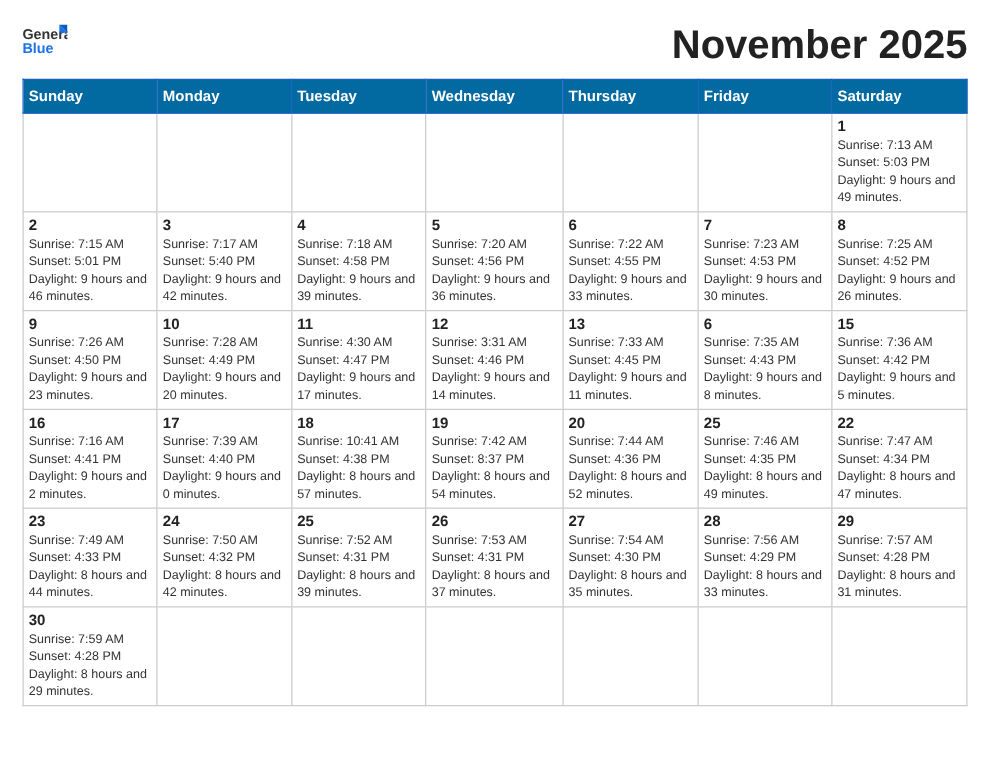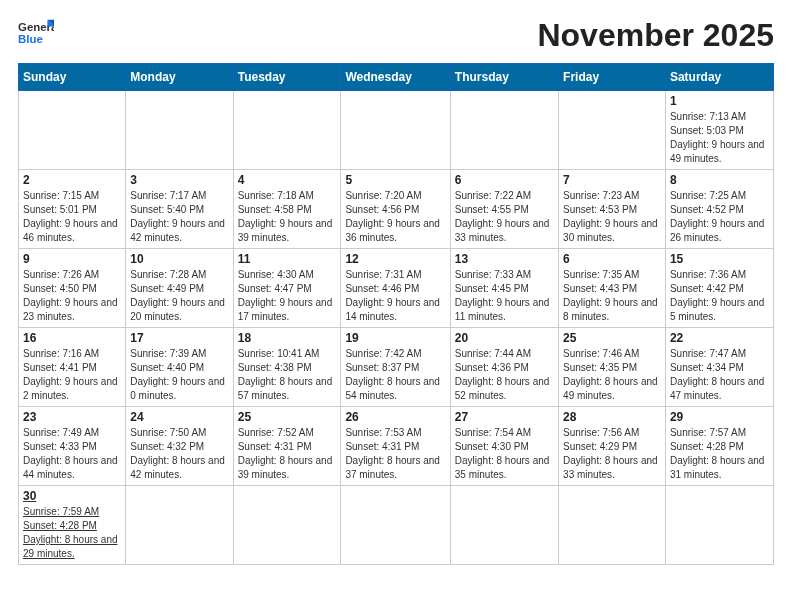--- a/index.html
+++ b/index.html
@@ -78,21 +78,20 @@
     .day-info {
       font-size: 10px;
       color: #333;
       line-height: 1.4;
     }
     .empty-cell {
       background: #f5f5f5;
     }
     .last-row td {
       min-height: 55px;
-      text-decoration: underline;
     }
   </style>
 </head>
 <body>
 
 <div class="page">
   <div class="header">
     <div class="logo">
       <svg class="logo-icon" viewBox="0 0 44 34" xmlns="http://www.w3.org/2000/svg">
         <text x="0" y="16" font-size="14" font-weight="bold" fill="#333" font-family="Arial">General</text>
@@ -191,21 +190,21 @@
 Daylight: 9 hours and 20 minutes.</div>
           </td>
           <td>
             <span class="day-num">11</span>
             <div class="day-info">Sunrise: 4:30 AM
 Sunset: 4:47 PM
 Daylight: 9 hours and 17 minutes.</div>
           </td>
           <td>
             <span class="day-num">12</span>
-            <div class="day-info">Sunrise: 7:31 AM
+            <div class="day-info">Sunrise: 3:31 AM
 Sunset: 4:46 PM
 Daylight: 9 hours and 14 minutes.</div>
           </td>
           <td>
             <span class="day-num">13</span>
             <div class="day-info">Sunrise: 7:33 AM
 Sunset: 4:45 PM
 Daylight: 9 hours and 11 minutes.</div>
           </td>
           <td>

